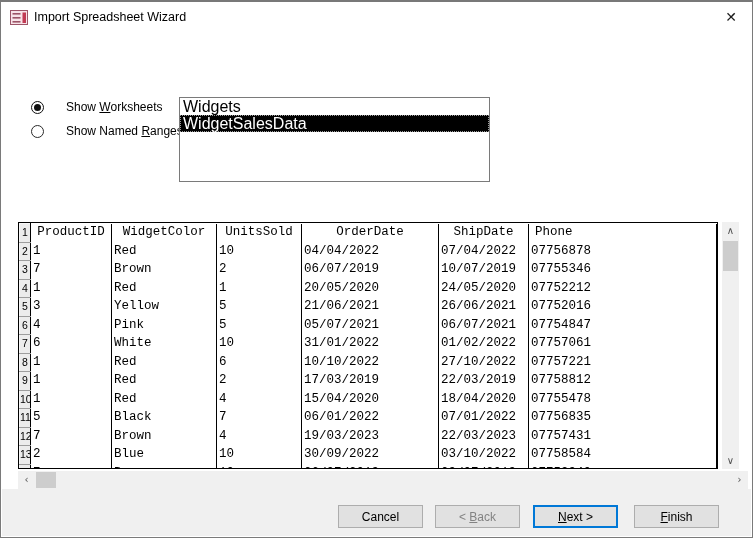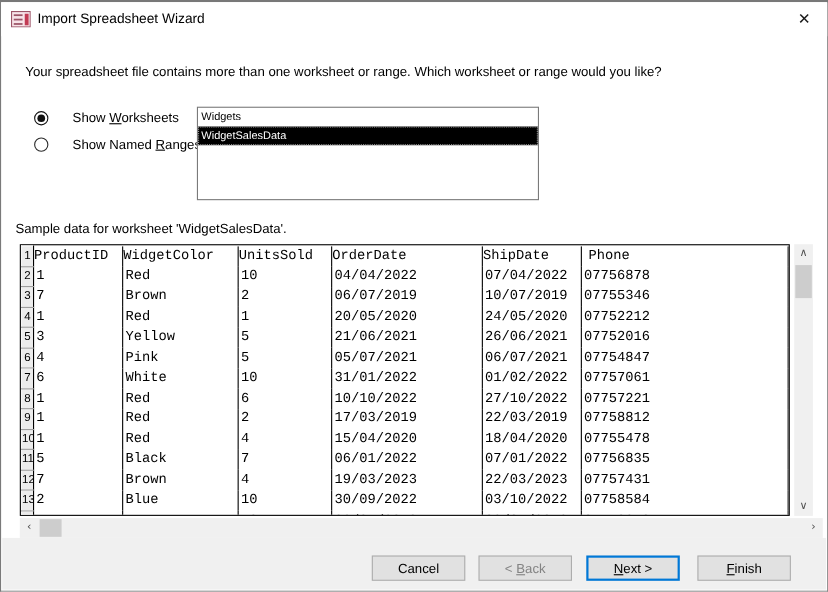--- a/index.html
+++ b/index.html
@@ -31,34 +31,34 @@
     background:#ffffff; position:relative; flex:0 0 13px; }
   .radio-circle.selected { border-color:#111111; }
   .radio-circle.selected::after { content:""; position:absolute; left:2px; top:2px; width:7px; height:7px;
     border-radius:50%; background:#111111; }
   .radio-label { margin-left:22px; font-size:12px; color:#000000; white-space:nowrap; }
   .accel { text-decoration:underline; }
 
   
   .listbox { position:absolute; left:178px; top:95px; width:311px; height:85px;
     background:#ffffff; border:1px solid #7a7a7a; overflow:hidden; }
-  .lb-item { height:17px; line-height:17px; padding-left:3px; font-size:10px; color:#000000; white-space:nowrap; }
+  .lb-item { height:17px; line-height:17px; padding-left:3px; font-size:16px; color:#000000; white-space:nowrap; }
   .lb-item.selected { background:#000000; color:#ffffff; outline:1px dotted #9a9a9a; outline-offset:-1px; }
 
   
   .sample-label { position:absolute; left:13px; top:199px; font-size:12px; color:#000000; }
 
   .sample-area { position:absolute; left:17px; top:220px; width:730px; height:270px; }
   .table-box { position:absolute; left:0; top:0; width:700px; height:247px;
     border:1px solid #000000; background:#ffffff; overflow:hidden; }
   table.sample { border-collapse:collapse; table-layout:fixed; width:698px;
     font-family:"Liberation Mono", monospace; font-size:12.5px; color:#000000; }
   table.sample td { height:17.5px; line-height:17.5px; border-right:1px solid #000000;
     padding:0 0 0 2px; white-space:nowrap; overflow:hidden; }
-  table.sample td.hdr { padding:0; }
+  table.sample td.hdr { text-align:center; padding:0; }
   table.sample td.hdr.left { text-align:left; padding-left:6px; }
   table.sample td.rownum { background:#ececec; font-family:"Liberation Sans", sans-serif;
     font-size:10.5px; text-align:center; padding:0;
     border:1px solid #9d9d9d; border-top-color:#f6f6f6; border-left-color:#f6f6f6;
     border-right:1px solid #000000; }
 
   
   .vsb { position:absolute; left:704px; top:0; width:17px; height:247px; background:#f0f0f0; }
   .hsb { position:absolute; left:0; top:249px; width:730px; height:18px; background:#f0f0f0; }
   .sb-btn { position:absolute; display:flex; align-items:center; justify-content:center;
@@ -93,37 +93,35 @@
       <rect x="0.5" y="0.5" width="17" height="14" fill="#f7e3e8" stroke="#9c5568"></rect>
       <rect x="2.5" y="3" width="8" height="1.6" fill="#9c5568"></rect>
       <rect x="2.5" y="7" width="8" height="1.6" fill="#9c5568"></rect>
       <rect x="2.5" y="11" width="8" height="1.6" fill="#9c5568"></rect>
       <rect x="12.5" y="2.5" width="3.5" height="10.5" fill="#c23b54"></rect>
     </svg>
     <span class="title-text">Import Spreadsheet Wizard</span>
     <div class="close-btn">✕</div>
   </div>
 
-  <div class="instruction">Your spreadsheet file contains more than one worksheet or range. Which worksheet or range would you like?</div>
 
   <div class="radio-row r1">
     <span class="radio-circle selected"></span>
     <span class="radio-label"><span>Show </span><span class="accel">W</span><span>orksheets</span></span>
   </div>
   <div class="radio-row r2">
     <span class="radio-circle"></span>
     <span class="radio-label"><span>Show Named </span><span class="accel">R</span><span>anges</span></span>
   </div>
 
   <div class="listbox">
       <div class="lb-item">Widgets</div>
       <div class="lb-item selected">WidgetSalesData</div>
     </div>
 
-  <div class="sample-label">Sample data for worksheet 'WidgetSalesData'.</div>
 
   <div class="sample-area">
     <div class="table-box">
       <table class="sample">
           <tbody id="sample-tbody">
             <tr>
               <td class="rownum">1</td>
               <td class="hdr" style="width: 81px;">ProductID</td>
               <td class="hdr" style="width: 105px;">WidgetColor</td>
               <td class="hdr" style="width: 85px;">UnitsSold</td>

